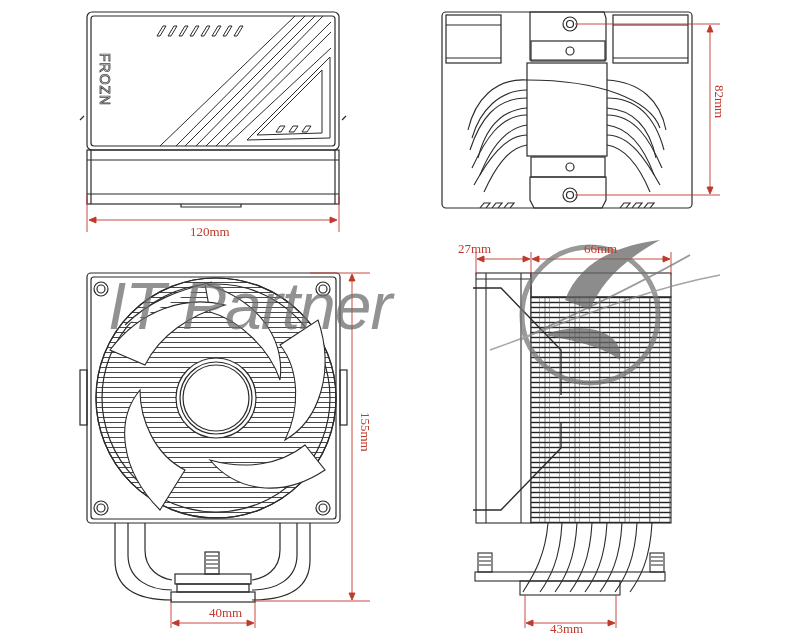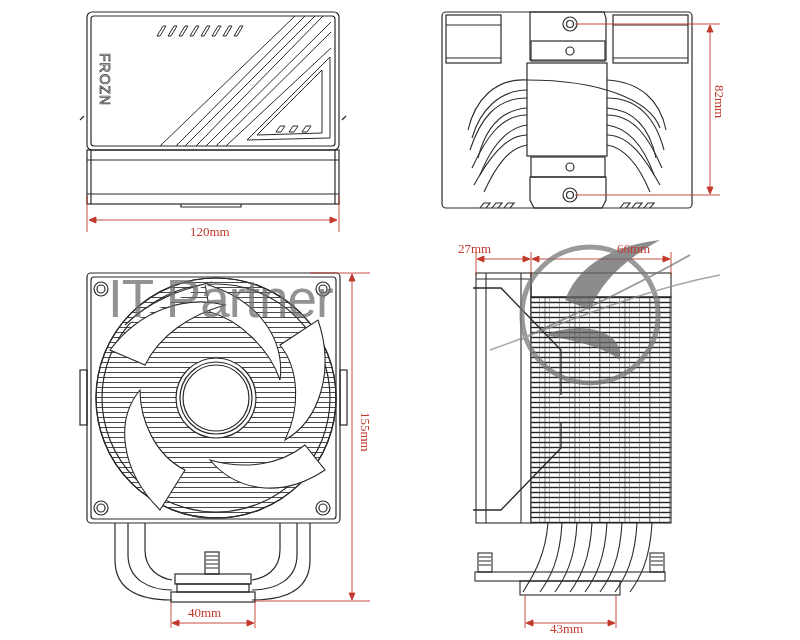--- a/index.html
+++ b/index.html
@@ -1,20 +1,20 @@
 <!DOCTYPE html>
 <html><head>
 <meta charset="utf-8">
 <style>
   html,body{margin:0;padding:0;background:#fff;}
   body{width:800px;height:640px;position:relative;overflow:hidden;font-family:"Liberation Serif","DejaVu Serif",serif;}
   svg{position:absolute;left:0;top:0;}
   .dimlabel{position:absolute;color:#c0392b;font-size:13px;font-family:"Liberation Serif","DejaVu Serif",serif;white-space:nowrap;}
   .vert{transform:rotate(90deg);transform-origin:left top;}
-  .wm{position:absolute;color:rgba(110,110,110,0.75);font-family:"Liberation Sans","DejaVu Sans",sans-serif;font-size:53px;font-weight:400;letter-spacing:-1px;white-space:nowrap;}
+  .wm{position:absolute;color:rgba(110,110,110,0.75);font-family:"Liberation Sans","DejaVu Sans",sans-serif;font-size:66px;font-weight:400;letter-spacing:-1px;white-space:nowrap;font-style:italic;}
 </style>
 </head>
 <body>
 
 <svg width="800" height="640" viewBox="0 0 800 640">
   <defs>
     <pattern id="fins-h" width="6" height="5" patternUnits="userSpaceOnUse">
       <line x1="0" y1="2.5" x2="6" y2="2.5" stroke="#333" stroke-width="0.9"></line>
     </pattern>
     <pattern id="finstack" width="10" height="5" patternUnits="userSpaceOnUse">
@@ -233,18 +233,18 @@
     <path d="M520 340 C560 320 610 300 690 255" stroke="#777" stroke-width="2" fill="none"></path>
     <path d="M490 350 C560 325 640 290 720 275" stroke="#888" stroke-width="1.5" fill="none"></path>
     <path d="M565 300 C580 260 620 245 660 240 C620 262 600 285 590 310 Z" fill="#666"></path>
     <path d="M545 335 C580 320 625 330 620 360 C600 345 570 340 545 335 Z" fill="#666"></path>
   </g>
 </svg>
 
 <div class="dimlabel" style="left:190px;top:224px;">120mm</div>
 <div class="dimlabel vert" style="left:727px;top:85px;">82mm</div>
 <div class="dimlabel" style="left:458px;top:241px;">27mm</div>
-<div class="dimlabel" style="left:617px;top:241px;">66mm</div>
+<div class="dimlabel" style="left:584px;top:241px;">66mm</div>
 <div class="dimlabel vert" style="left:373px;top:412px;">155mm</div>
-<div class="dimlabel" style="left:188px;top:605px;">40mm</div>
+<div class="dimlabel" style="left:209px;top:605px;">40mm</div>
 <div class="dimlabel" style="left:550px;top:621px;">43mm</div>
 
 <div class="wm" style="left:108px;top:268px;">IT Partner</div>
 
 </body></html>

